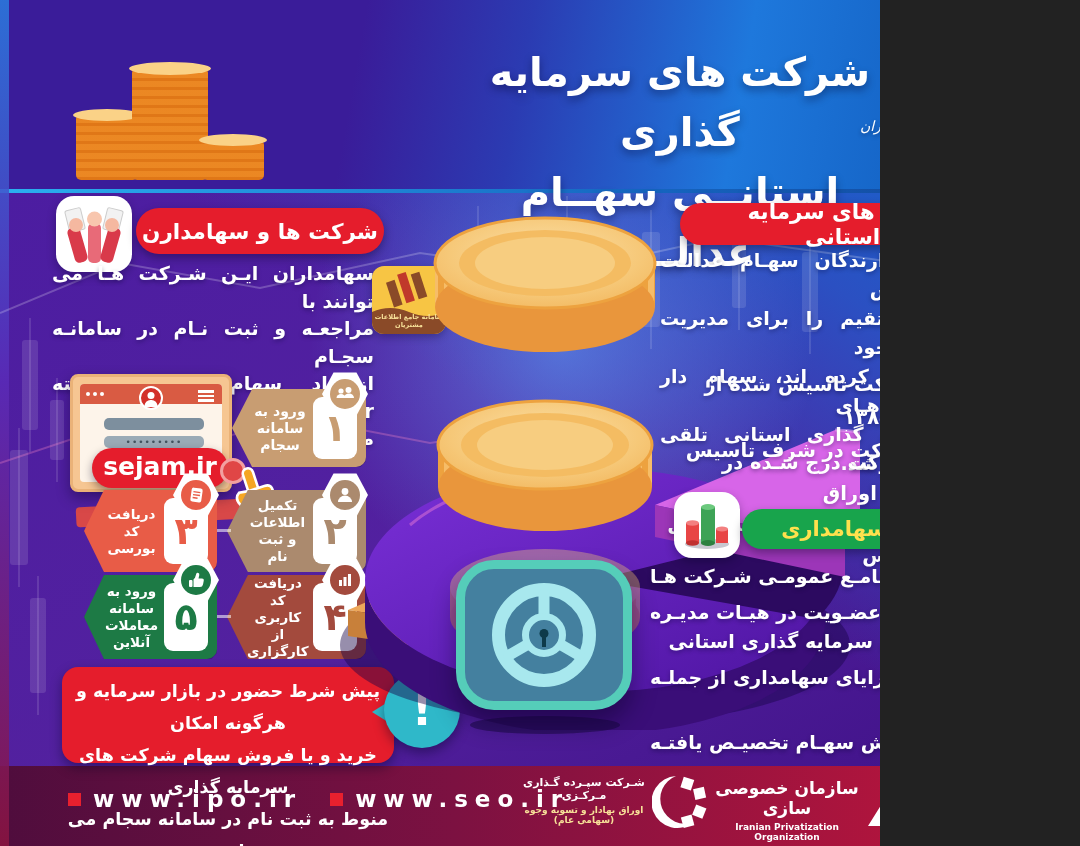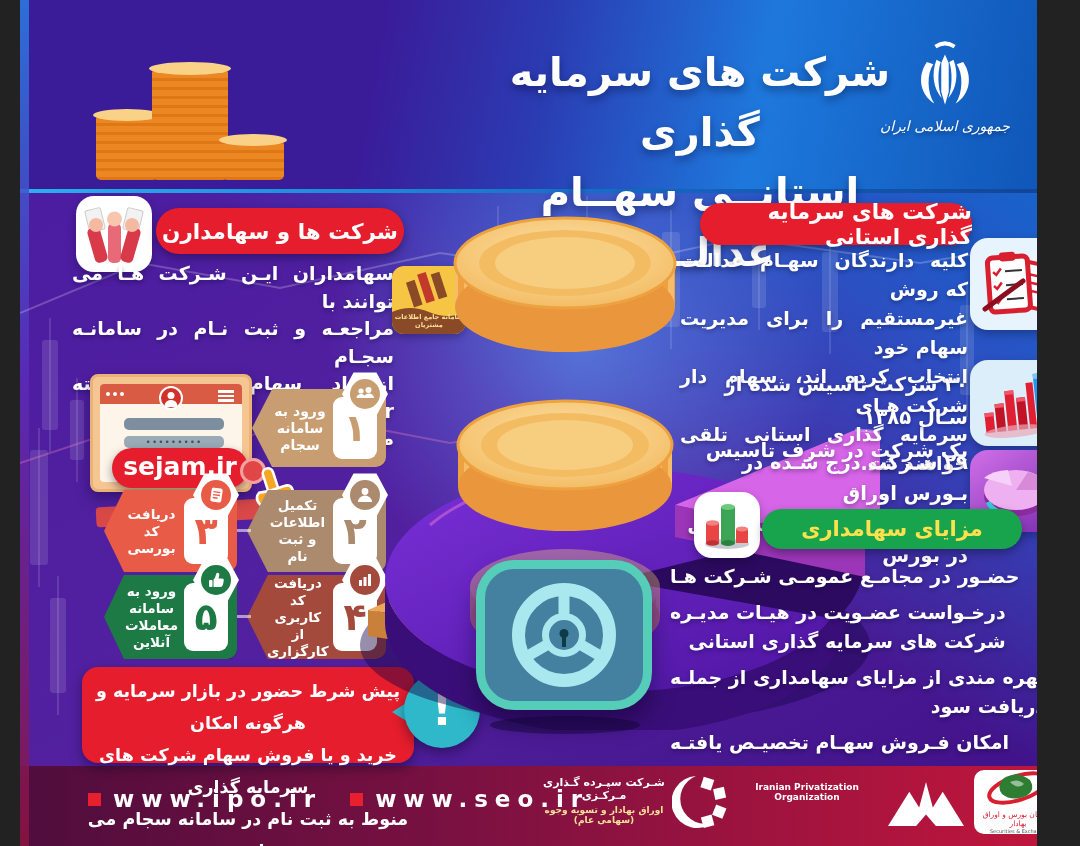--- a/index.html
+++ b/index.html
@@ -1,17 +1,17 @@
 <!DOCTYPE html>
 <html lang="fa"><head>
 <meta charset="utf-8">
 <style>
   html,body{margin:0;padding:0;background:#222;}
   *{box-sizing:border-box;font-family:"DejaVu Sans",sans-serif;}
-  #poster{position:relative;width:1017px;height:846px;overflow:hidden;background:#1d4ed8;margin-left:20px;}
+  #poster{position:relative;width:880px;height:846px;overflow:hidden;background:#1d4ed8;}
   .abs{position:absolute;}
   .pre{white-space:pre-line;}
   .rtl{direction:rtl;}
   
   .band-top{left:0;top:0;width:1080px;height:192px;
     background:linear-gradient(100deg,#3a1c99 0%,#3a1c99 33%,#2b3bb2 48%,#1e78dc 68%,#0c50b0 100%);}
   .divider{left:0;top:189px;width:1080px;height:4px;
     background:linear-gradient(90deg,#2bb0f0,#1565c0 60%,#123f92);}
   .band-main{left:0;top:193px;width:1080px;height:574px;
     background:
@@ -480,20 +480,21 @@
     <svg width="58" height="62" viewBox="0 0 58 62" fill="#fff">
       <path d="M24,4 a26,26 0 1 0 18,46 a22,22 0 1 1 -18,-46 Z"></path>
       <rect x="30" y="6" width="11" height="11" transform="rotate(18 35 11)"></rect>
       <rect x="42" y="16" width="11" height="11" transform="rotate(-12 47 21)"></rect>
       <rect x="42" y="34" width="11" height="11" transform="rotate(22 47 39)"></rect>
       <rect x="30" y="44" width="11" height="11" transform="rotate(-15 35 49)"></rect>
     </svg>
   </div>
 
   <div class="abs" style="left:712px;top:778px;width:150px;text-align:center;">
+    <div class="rtl" style="color:#fff;font-weight:bold;font-size:17px;">سازمان خصوصی سازی</div>
     <div style="color:#fff;font-size:9px;margin-top:4px;font-weight:bold;">Iranian Privatization Organization</div>
   </div>
   <div class="abs" style="left:868px;top:782px;width:76px;height:44px;background:#fff;clip-path:polygon(0% 100%,28% 22%,41% 58%,50% 0%,59% 58%,72% 22%,100% 100%,63% 100%,50% 74%,37% 100%);"></div>
 
   <div class="abs" style="left:954px;top:770px;width:88px;height:64px;background:#fff;border-radius:10px;overflow:hidden;text-align:center;">
     <svg width="88" height="36" viewBox="0 0 88 36">
       <ellipse cx="44" cy="18" rx="30" ry="12" fill="none" stroke="#d81f30" stroke-width="4" transform="rotate(-18 44 18)"></ellipse>
       <path d="M30,8 q14,-8 26,2 q6,10 -4,16 q-14,6 -24,-2 q-6,-8 2,-16 Z" fill="#2e7d32"></path>
       <path d="M36,12 q8,-4 14,2 q-6,6 -14,-2 Z" fill="#fff" opacity="0.5"></path>
     </svg>

